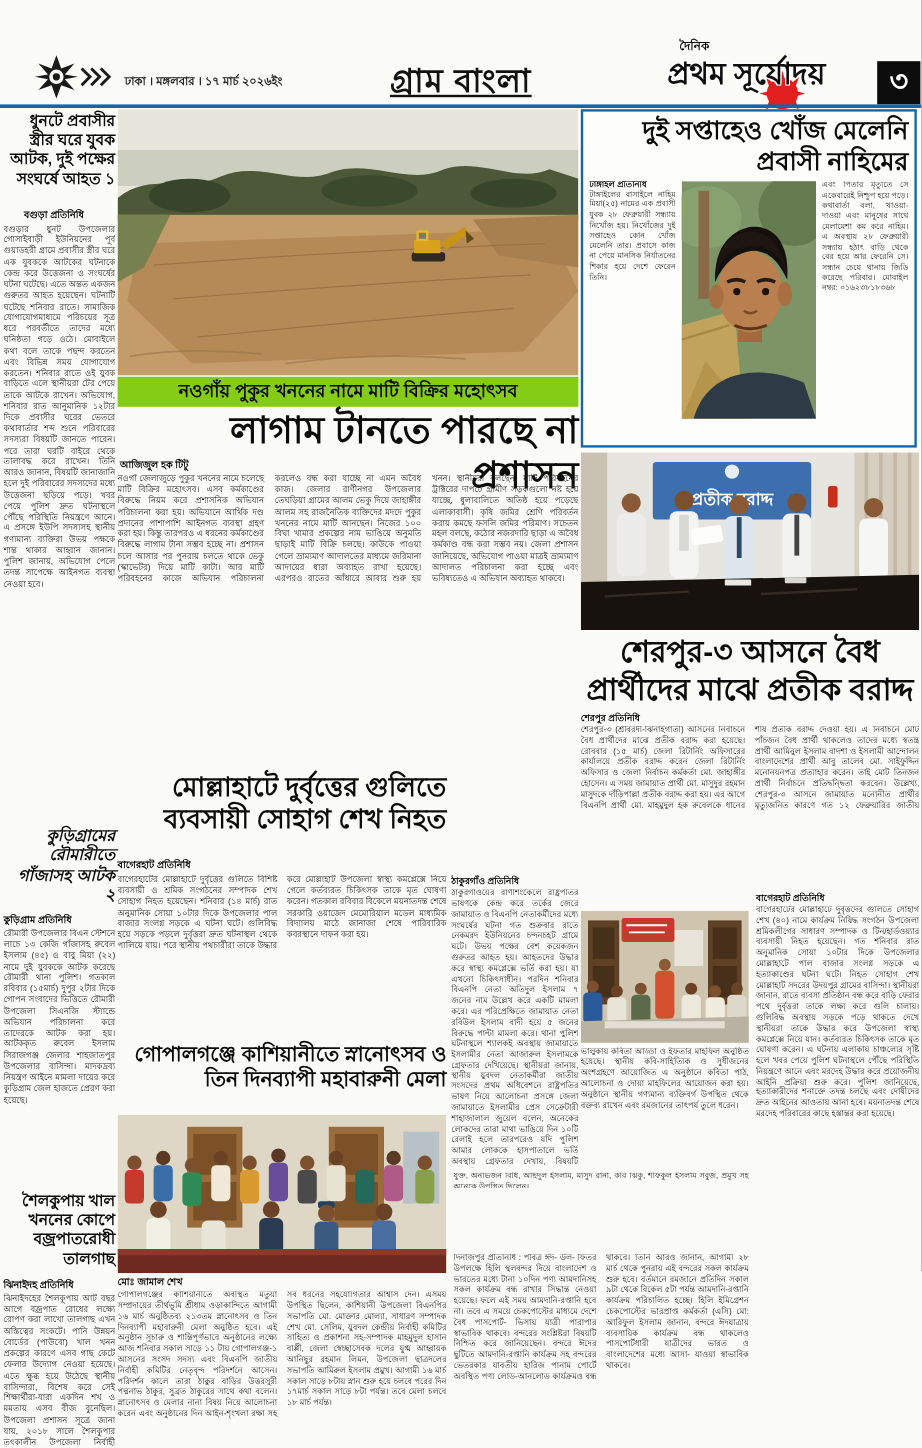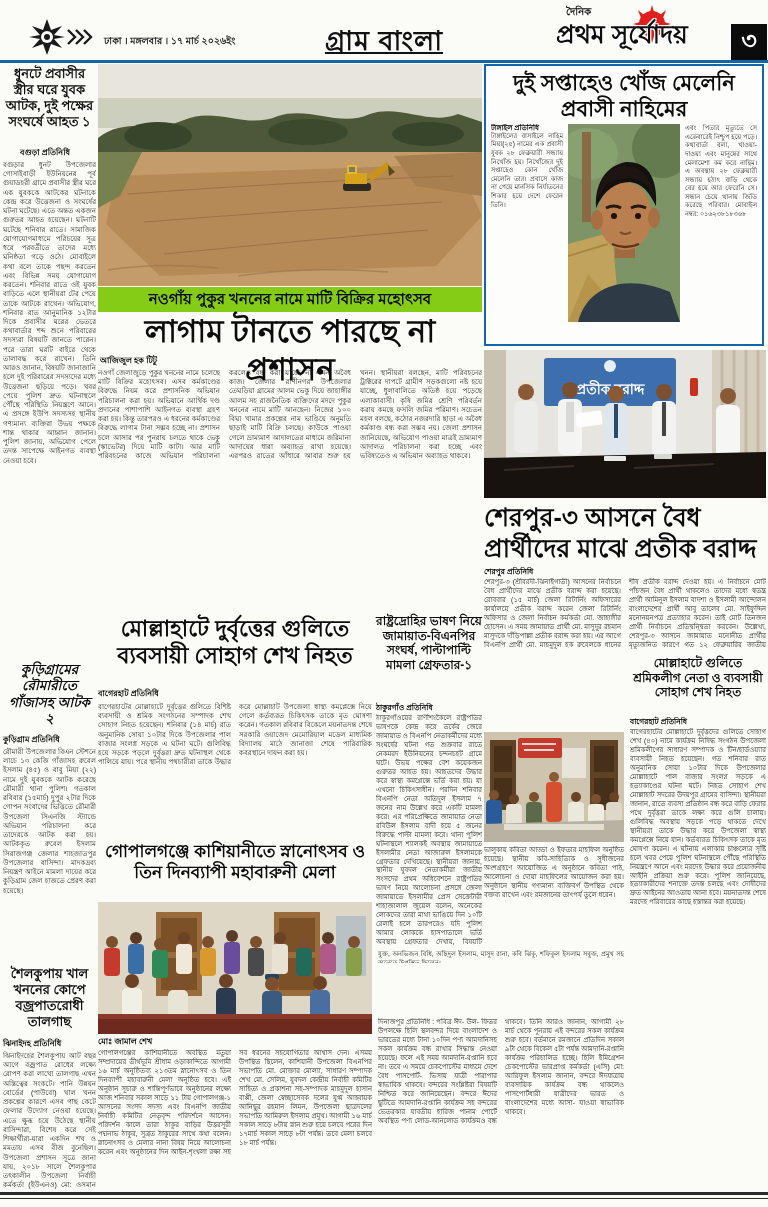--- a/index.html
+++ b/index.html
@@ -1,19 +1,19 @@
 <!DOCTYPE html>
 <html><head>
 <meta charset="utf-8">
 <style>
   html,body{margin:0;padding:0;background:#888;}
   #page{position:relative;width:768px;height:1207px;background:#fbfbf7;margin:0 auto;
         font-family:"Liberation Sans",sans-serif;color:#111;overflow:hidden;}
-  .abs{position:absolute;}
-  .hl{font-weight:bold;color:#0b0b0b;text-align:center;line-height:1.22;}
+  .abs{position:absolute;margin-top:27px;}
+  .hl{font-weight:bold;color:#0b0b0b;text-align:right;line-height:1.22;}
   .byl{font-weight:bold;font-size:8px;color:#000;line-height:1.1;}
   .bd{font-size:7px;line-height:1.32;text-align:justify;color:#1c1c1c;overflow:hidden;}
   .c2{column-count:2;column-gap:8px;}
   .c3{column-count:3;column-gap:9px;}
   
   .date-line{font-size:9.5px;font-weight:bold;color:#222;}
   .section-title{font-size:27px;font-weight:bold;letter-spacing:1px;text-align:center;}
   .masthead{width:170px;height:56px;}
   .paper-prefix{position:absolute;left:10px;top:0;font-size:10px;font-weight:bold;}
   .paper-name{position:absolute;left:0;bottom:2px;width:100%;font-size:25px;font-weight:900;
@@ -120,21 +120,20 @@
   </div>
   <div class="abs caption-strip" style="left:98px;top:287px;width:384px;height:25px;">নওগাঁয় পুকুর খননের নামে মাটি বিক্রির মহোৎসব</div>
   <div class="abs hl" style="left:98px;top:313px;width:384px;font-size:31px;">লাগাম টানতে পারছে না প্রশাসন</div>
   <div class="abs byl" style="left:100px;top:357px;">আজিজুল হক টিটু</div>
   <div class="abs bd c3" style="left:98px;top:368px;width:384px;height:244px;">নওগাঁ জেলাজুড়ে পুকুর খননের নামে চলেছে মাটি বিক্রির মহোৎসব। এসব কর্মকাণ্ডের বিরুদ্ধে নিয়ম করে প্রশাসনিক অভিযান পরিচালনা করা হয়। অভিযানে আর্থিক দণ্ড প্রদানের পাশাপাশি আইনগত ব্যবস্থা গ্রহণ করা হয়। কিন্তু তারপরও এ ধরনের কর্মকাণ্ডের বিরুদ্ধে লাগাম টানা সম্ভব হচ্ছে না। প্রশাসন চলে আসার পর পুনরায় চলতে থাকে ভেকু (স্কাভেটর) দিয়ে মাটি কাটা। আর মাটি পরিবহনের কাজে অভিযান পরিচালনা করলেও বন্ধ করা যাচ্ছে না এমন অবৈধ কাজ। জেলার রাণীনগর উপজেলার তেঘড়িয়া গ্রামের আলম ভেকু দিয়ে জাহাঙ্গীর আলম সহ রাজনৈতিক ব্যক্তিদের মদদে পুকুর খননের নামে মাটি আনছেন। নিজের ১০০ বিঘা খামার প্রকল্পের নাম ভাঙিয়ে অনুমতি ছাড়াই মাটি বিক্রি চলছে। কাউকে পাওয়া গেলে ভ্রাম্যমাণ আদালতের মাধ্যমে জরিমানা আদায়ের ধারা অব্যাহত রাখা হয়েছে। এরপরও রাতের আঁধারে আবার শুরু হয় খনন। স্থানীয়রা বলছেন, মাটি পরিবহনের ট্রাক্টরের দাপটে গ্রামীণ সড়কগুলো নষ্ট হয়ে যাচ্ছে, ধুলাবালিতে অতিষ্ঠ হয়ে পড়েছে এলাকাবাসী। কৃষি জমির শ্রেণি পরিবর্তন করায় কমছে ফসলি জমির পরিমাণ। সচেতন মহল বলছে, কঠোর নজরদারি ছাড়া এ অবৈধ কর্মকাণ্ড বন্ধ করা সম্ভব নয়। জেলা প্রশাসন জানিয়েছে, অভিযোগ পাওয়া মাত্রই ভ্রাম্যমাণ আদালত পরিচালনা করা হচ্ছে এবং ভবিষ্যতেও এ অভিযান অব্যাহত থাকবে।</div>
 
   <div class="abs hl" style="left:98px;top:616px;width:274px;font-size:22px;">মোল্লাহাটে দুর্বৃত্তের গুলিতে ব্যবসায়ী সোহাগ শেখ নিহত</div>
   <div class="abs byl" style="left:98px;top:690px;">বাগেরহাট প্রতিনিধি</div>
   <div class="abs bd c2" style="left:98px;top:702px;width:274px;height:136px;">বাগেরহাটের মোল্লাহাটে দুর্বৃত্তের গুলিতে বিশিষ্ট ব্যবসায়ী ও শ্রমিক সংগঠনের সম্পাদক শেখ সোহাগ নিহত হয়েছেন। শনিবার (১৪ মার্চ) রাত অনুমানিক সোয়া ১০টার দিকে উপজেলার পাল বাজার সংলগ্ন সড়কে এ ঘটনা ঘটে। গুলিবিদ্ধ হয়ে সড়কে পড়লে দুর্বৃত্তরা দ্রুত ঘটনাস্থল থেকে পালিয়ে যায়। পরে স্থানীয় পথচারীরা তাকে উদ্ধার করে মোল্লাহাট উপজেলা স্বাস্থ্য কমপ্লেক্সে নিয়ে গেলে কর্তব্যরত চিকিৎসক তাকে মৃত ঘোষণা করেন। গতকাল রবিবার বিকেলে ময়নাতদন্ত শেষে সরকারি ওয়াজেদ মেমোরিয়াল মডেল মাধ্যমিক বিদ্যালয় মাঠে জানাজা শেষে পারিবারিক কবরস্থানে দাফন করা হয়।</div>
 
-  <div class="abs hl" style="left:376px;top:614px;width:106px;font-size:12px;">রাষ্ট্রদ্রোহির ভাষণ নিয়ে জামায়াত-বিএনপির সংঘর্ষ, পাল্টাপাল্টি মামলা গ্রেফতার-১</div>
   <div class="abs byl" style="left:376px;top:704px;font-size:7.5px;">ঠাকুরগাঁও প্রতিনিধি</div>
   <div class="abs bd" style="left:376px;top:714px;width:106px;height:232px;font-size:6.8px;">ঠাকুরগাঁওয়ের রাণীশংকৈলে রাষ্ট্রপতির ভাষণকে কেন্দ্র করে তর্কের জেরে জামায়াত ও বিএনপি নেতাকর্মীদের মধ্যে সংঘর্ষের ঘটনা গত শুক্রবার রাতে নেকমরদ ইউনিয়নের চন্দনচহট গ্রামে ঘটে। উভয় পক্ষের বেশ কয়েকজন গুরুতর আহত হয়। আহতদের উদ্ধার করে স্বাস্থ্য কমপ্লেক্সে ভর্তি করা হয়। যা এখনো চিকিৎসাধীন। পরদিন শনিবার বিএনপি নেতা অতিদুল ইসলাম ৭ জনের নাম উল্লেখ করে একটি মামলা করে। এর পরিপ্রেক্ষিতে জামায়াত নেতা রবিউল ইসলাম বাদী হয়ে ৫ জনের বিরুদ্ধে পাল্টা মামলা করে। থানা পুলিশ ঘটনাস্থলে শ্যালকই অবস্থায় জামায়াতে ইসলামীর নেতা আজারুল ইসলামকে গ্রেফতার দেখিয়েছে। স্থানীয়রা জানায়, স্থানীয় যুবদল নেতাকর্মীরা জাতীয় সংসদের প্রথম অধিবেশনে রাষ্ট্রপতির ভাষণ নিয়ে আলোচনা প্রসঙ্গে জেলা জামায়াতে ইসলামীর প্রেস সেক্রেটারী শাহাজালাল জুয়েল বলেন, অনেকের লোকদের তারা মাথা ভাঙিয়ে দিন ১০টি রেলাই হলে তারপরেও যদি পুলিশ আমার লোককে হাসপাতালে ভর্তি অবস্থায় গ্রেফতার দেখায়, বিষয়টি অমানবিক।</div>
 
   <div class="abs hl" style="left:98px;top:842px;width:274px;font-size:17px;">গোপালগঞ্জে কাশিয়ানীতে স্নানোৎসব ও তিন দিনব্যাপী মহাবারুনী মেলা</div>
   <div class="abs" style="left:98px;top:902px;width:274px;height:132px;">
     <svg width="274" height="132" viewBox="0 0 274 132" preserveAspectRatio="none">
       <rect width="274" height="132" fill="#ded7c6"></rect>
       <rect x="58" y="10" width="46" height="84" fill="#9a6c3c"></rect>
       <rect x="63" y="16" width="36" height="34" fill="#7c5128"></rect>
       <rect x="63" y="56" width="36" height="32" fill="#7c5128"></rect>
@@ -301,21 +300,21 @@
       <path d="M0,108 L282,102 L282,148 L0,148 Z" fill="#18120e"></path>
       <g stroke="#3c3228" stroke-width="2" opacity="0.8">
           <path d="M20,120 L90,116"></path>
           <path d="M150,118 L230,114"></path>
         </g>
       <rect x="120" y="106" width="22" height="5" rx="1" fill="#e8e8e4"></rect>
       <rect x="170" y="104" width="18" height="5" rx="1" fill="#d8d8d2"></rect>
     </svg>
   </div>
 
-  <div class="abs hl" style="left:484px;top:502px;width:282px;font-size:25px;text-align:left;">শেরপুর-৩ আসনে বৈধ প্রার্থীদের মাঝে প্রতীক বরাদ্দ</div>
+  <div class="abs hl" style="left:484px;top:502px;width:282px;font-size:25px;text-align:center;">শেরপুর-৩ আসনে বৈধ প্রার্থীদের মাঝে প্রতীক বরাদ্দ</div>
   <div class="abs byl" style="left:484px;top:568px;font-size:7.5px;">শেরপুর প্রতিনিধি</div>
   <div class="abs bd c2" style="left:484px;top:578px;width:282px;height:76px;font-size:6.8px;">শেরপুর-৩ (শ্রীবরদী-ঝিনাইগাতী) আসনের নির্বাচনে বৈধ প্রার্থীদের মাঝে প্রতীক বরাদ্দ করা হয়েছে। রোববার (১৫ মার্চ) জেলা রিটার্নিং অফিসারের কার্যালয়ে প্রতীক বরাদ্দ করেন জেলা রিটার্নিং অফিসার ও জেলা নির্বাচন কর্মকর্তা মো. জাহাঙ্গীর হোসেন। এ সময় জামায়াত প্রার্থী মো. মাসুদুর রহমান মাসুদকে দাঁড়িপাল্লা প্রতীক বরাদ্দ করা হয়। এর আগে বিএনপি প্রার্থী মো. মাহমুদুল হক রুবেলকে ধানের শীষ প্রতীক বরাদ্দ দেওয়া হয়। এ নির্বাচনে মোট পাঁচজন বৈধ প্রার্থী থাকলেও তাদের মধ্যে স্বতন্ত্র প্রার্থী আমিনুল ইসলাম বাদশা ও ইসলামী আন্দোলন বাংলাদেশের প্রার্থী আবু তালেব মো. সাইফুদ্দিন মনোনয়নপত্র প্রত্যাহার করেন। তাই মোট তিনজন প্রার্থী নির্বাচনে প্রতিদ্বন্দ্বিতা করবেন। উল্লেখ্য, শেরপুর-৩ আসনে জামায়াত মনোনীত প্রার্থীর মৃত্যুজনিত কারণে গত ১২ ফেব্রুয়ারির জাতীয় সংসদ নির্বাচন বাতিল হয়। আগামী ৯ এপ্রিল এ আসনে ভোটগ্রহণ অনুষ্ঠিত হবে।</div>
 
   <div class="abs" style="left:484px;top:732px;width:140px;height:110px;">
     <svg width="140" height="110" viewBox="0 0 140 110" preserveAspectRatio="none">
       <rect width="140" height="110" fill="#cfc4ae"></rect>
       <rect x="6" y="8" width="26" height="70" fill="#5f4126"></rect>
       <rect x="10" y="14" width="18" height="26" fill="#46301a"></rect>
       <rect x="10" y="46" width="18" height="26" fill="#46301a"></rect>
       <rect x="106" y="8" width="28" height="70" fill="#5f4126"></rect>
@@ -356,19 +355,18 @@
             <circle cx="8" cy="5" r="5" fill="#6b4226"></circle>
             <rect x="0" y="10" width="16" height="26" rx="4" fill="#ddd8ca"></rect>
           </g>
       </g>
       <path d="M0,92 L140,88 L140,110 L0,110 Z" fill="#b8b2a2"></path>
       <rect x="20" y="92" width="100" height="6" fill="#e2ded2"></rect>
     </svg>
   </div>
   <div class="abs bd" style="left:484px;top:846px;width:140px;height:102px;font-size:6.8px;">ভালুকায় কবিতা আড্ডা ও ইফতার মাহফিল অনুষ্ঠিত হয়েছে। স্থানীয় কবি-সাহিত্যিক ও সুধীজনের অংশগ্রহণে আয়োজিত এ অনুষ্ঠানে কবিতা পাঠ, আলোচনা ও দোয়া মাহফিলের আয়োজন করা হয়। অনুষ্ঠানে স্থানীয় গণ্যমান্য ব্যক্তিবর্গ উপস্থিত থেকে বক্তব্য রাখেন এবং রমজানের তাৎপর্য তুলে ধরেন।</div>
 
-  <div class="abs hl" style="left:630px;top:656px;width:136px;font-size:12px;">মোল্লাহাটে গুলিতে শ্রমিকলীগ নেতা ও ব্যবসায়ী সোহাগ শেখ নিহত</div>
   <div class="abs byl" style="left:630px;top:718px;font-size:7.5px;">বাগেরহাট প্রতিনিধি</div>
   <div class="abs bd" style="left:630px;top:728px;width:136px;height:462px;font-size:6.8px;">বাগেরহাটের মোল্লাহাটে দুর্বৃত্তদের গুলিতে সোহাগ শেখ (৪০) নামে কার্যক্রম নিষিদ্ধ সংগঠন উপজেলা শ্রমিকলীগের সাধারণ সম্পাদক ও টিন/হার্ডওয়্যার ব্যবসায়ী নিহত হয়েছেন। গত শনিবার রাত অনুমানিক সোয়া ১০টার দিকে উপজেলার মোল্লাহাটে পাল বাজার সংলগ্ন সড়কে এ হত্যাকাণ্ডের ঘটনা ঘটে। নিহত সোহাগ শেখ মোল্লাহাট সদরের উদয়পুর গ্রামের বাসিন্দা। স্থানীয়রা জানান, রাতে ব্যবসা প্রতিষ্ঠান বন্ধ করে বাড়ি ফেরার পথে দুর্বৃত্তরা তাকে লক্ষ্য করে গুলি চালায়। গুলিবিদ্ধ অবস্থায় সড়কে পড়ে থাকতে দেখে স্থানীয়রা তাকে উদ্ধার করে উপজেলা স্বাস্থ্য কমপ্লেক্সে নিয়ে যান। কর্তব্যরত চিকিৎসক তাকে মৃত ঘোষণা করেন। এ ঘটনায় এলাকায় চাঞ্চল্যের সৃষ্টি হলে খবর পেয়ে পুলিশ ঘটনাস্থলে পৌঁছে পরিস্থিতি নিয়ন্ত্রণে আনে এবং মরদেহ উদ্ধার করে প্রয়োজনীয় আইনি প্রক্রিয়া শুরু করে। পুলিশ জানিয়েছে, হত্যাকারীদের শনাক্তে তদন্ত চলছে এবং দোষীদের দ্রুত আইনের আওতায় আনা হবে। ময়নাতদন্ত শেষে মরদেহ পরিবারের কাছে হস্তান্তর করা হয়েছে।</div>
 
   <div class="abs bottom-rule" style="left:0;top:1192px;width:768px;"></div>
 
 </div>
 
 </body></html>

